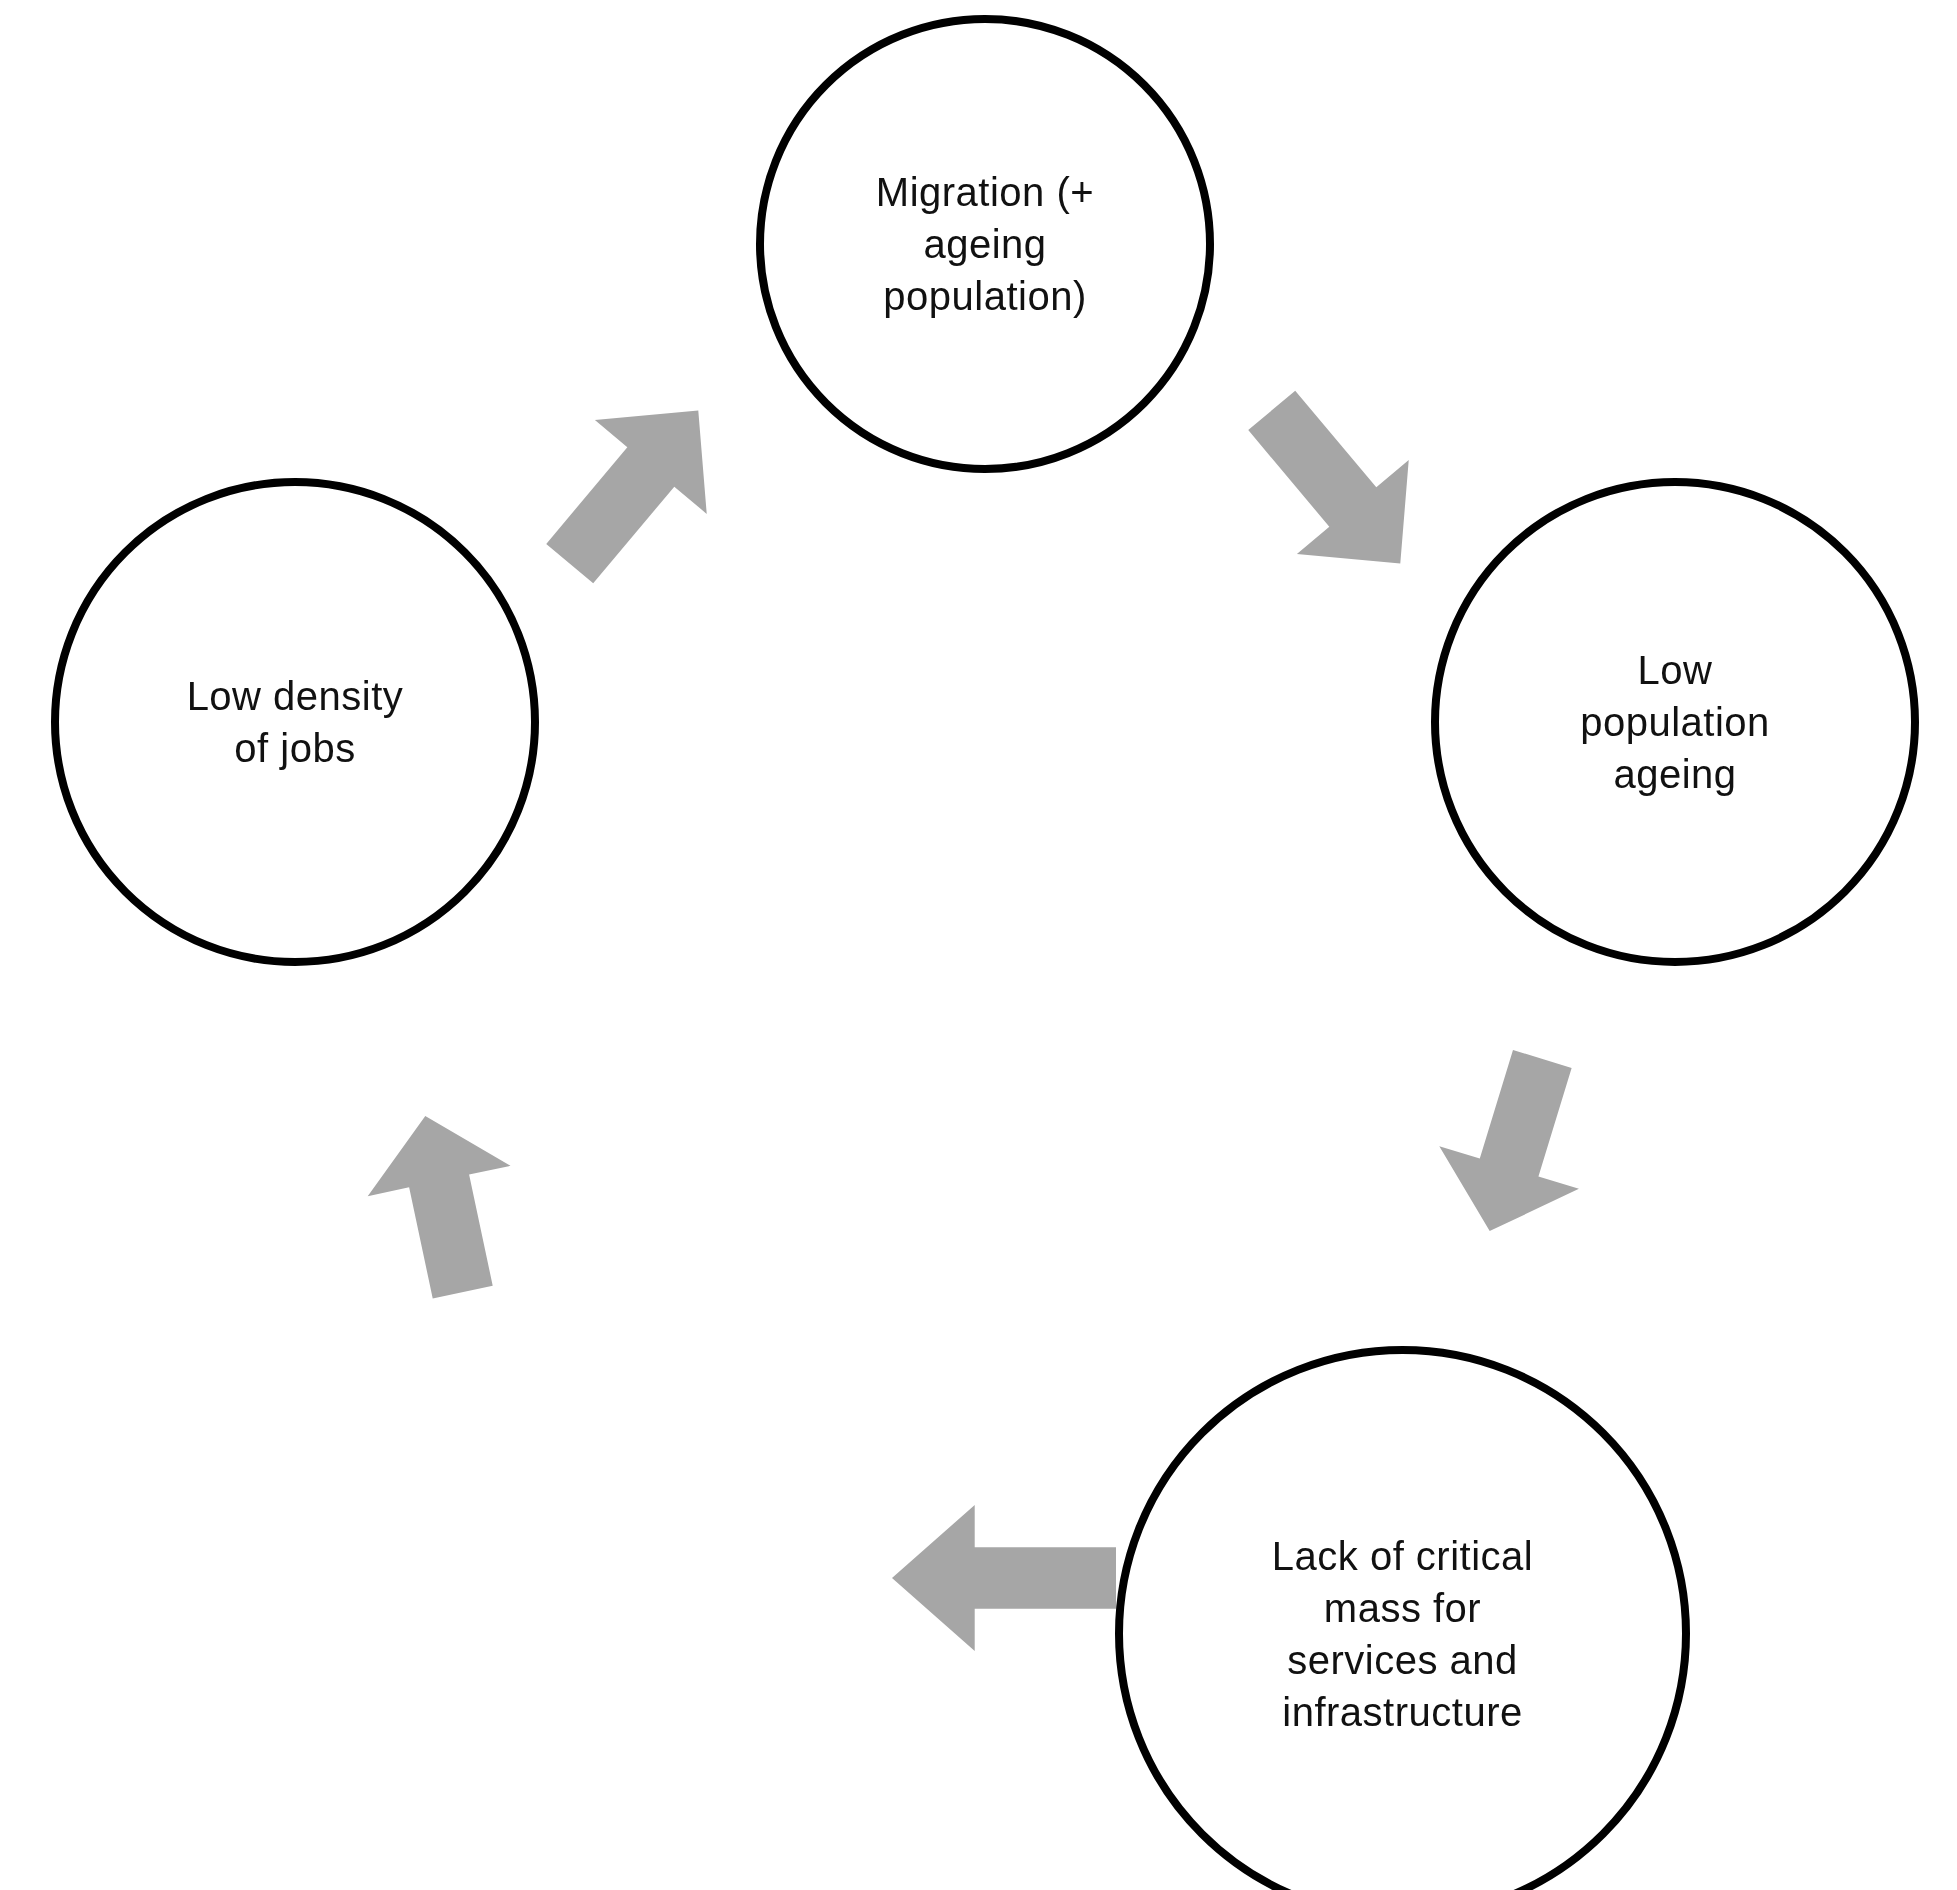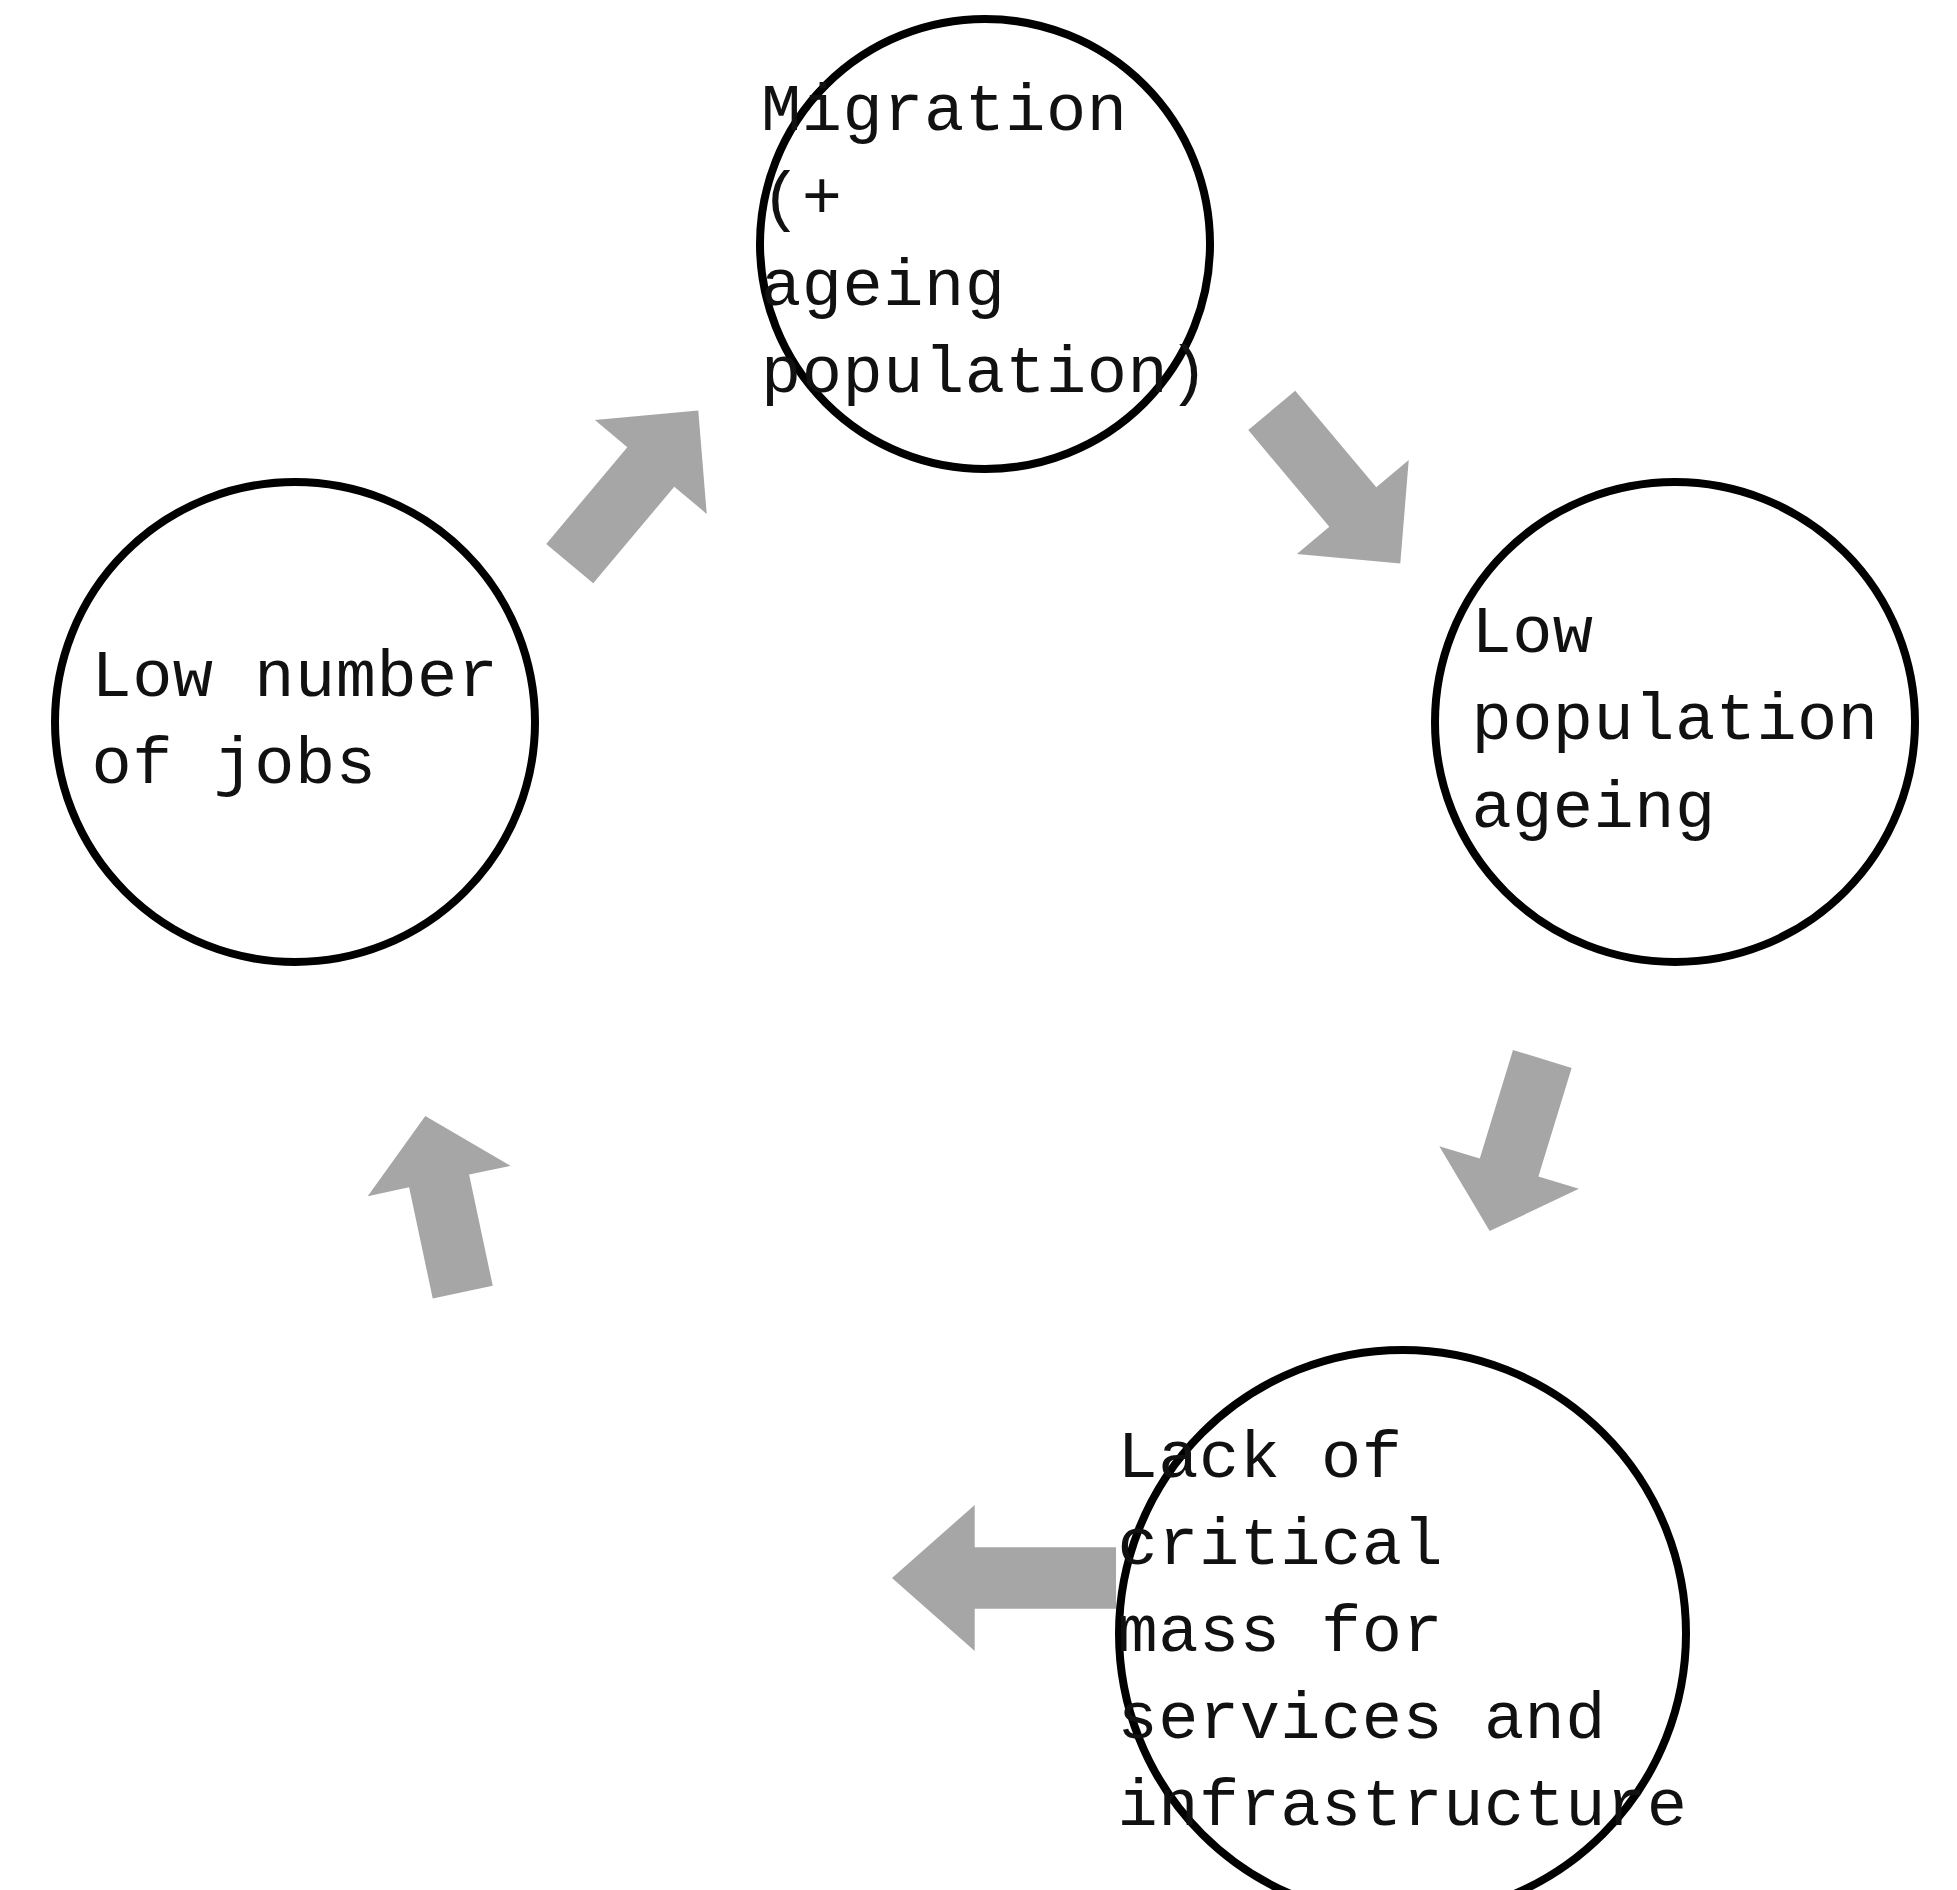--- a/index.html
+++ b/index.html
@@ -22,25 +22,25 @@
     border:8.8px solid var(--circle-stroke);
     border-radius:50%;
     background:var(--bg);
     display:flex;
     align-items:center;
     justify-content:center;
     box-sizing:border-box;
   }
   .node-label{
     white-space:pre-line;
+    text-align:center;
     color:var(--text-color);
-    font-size:67px;
+    font-size:40px;
     line-height:1.3;
     letter-spacing:0.5px;
-    font-family:Liberation Mono, monospace;
   }
   .block-arrow{
     position:absolute;
     overflow:visible;
   }
 </style>
 </head>
 <body>
 
 <div id="canvas">
@@ -51,21 +51,21 @@
 population)</span>
   </div>
 
   <div class="circle-node" style="left:1431px; top:478px; width:488px; height:488px;">
     <span class="node-label">Low
 population
 ageing</span>
   </div>
 
   <div class="circle-node" style="left:51px; top:478px; width:488px; height:488px;">
-    <span class="node-label">Low number
+    <span class="node-label">Low density
 of jobs</span>
   </div>
 
   <div class="circle-node" style="left:1115px; top:1346px; width:575px; height:575px;">
     <span class="node-label">Lack of critical
 mass for
 services and
 infrastructure</span>
   </div>
 

